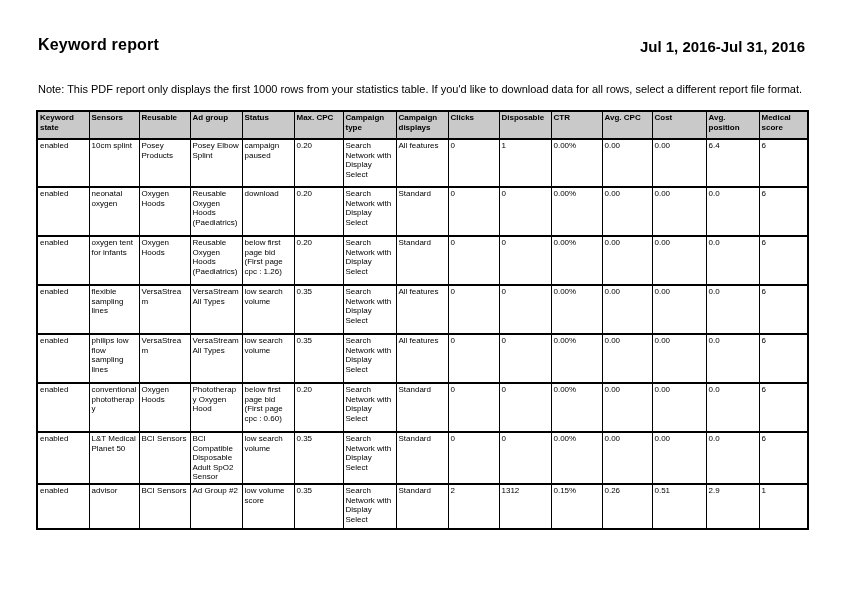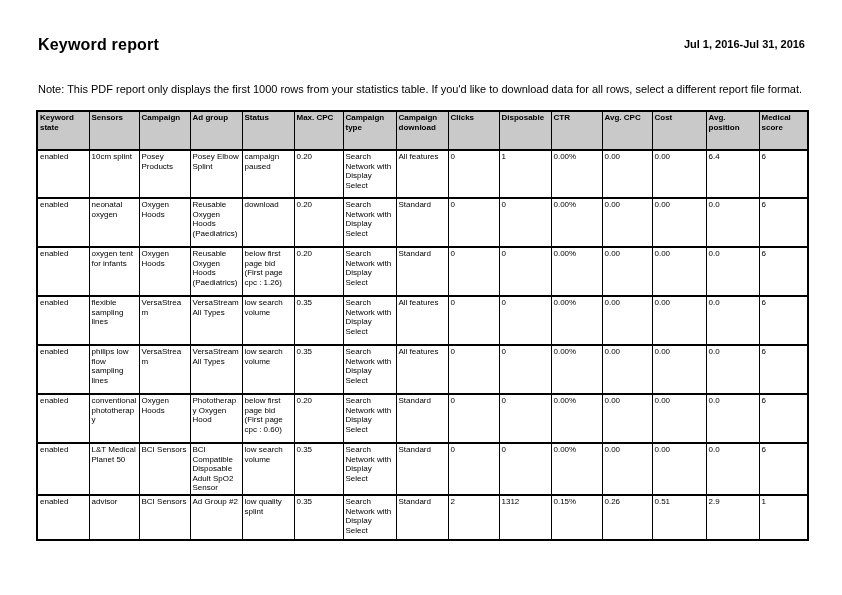--- a/index.html
+++ b/index.html
@@ -18,21 +18,21 @@
     left: 38px;
     top: 36px;
     font-size: 16px;
     font-weight: bold;
     letter-spacing: 0.2px;
   }
   .date-range {
     position: absolute;
     right: 37px;
     top: 38px;
-    font-size: 11px;
+    font-size: 15px;
     font-weight: bold;
   }
   .note-line {
     position: absolute;
     left: 38px;
     top: 83px;
     font-size: 11px;
     width: 780px;
     font-weight: normal;
   }
@@ -53,21 +53,21 @@
     padding: 1px 2px 1px 2px;
     font-size: 8px;
     line-height: 1.2;
     overflow-wrap: break-word;
     word-wrap: break-word;
   }
   .report-table th {
     background: #c9c9c9;
     font-weight: bold;
   }
-  .report-table thead tr { height: 39px; }
+  .report-table thead tr { height: 28px; }
   .report-table tbody tr { height: 49px; }
   .report-table tbody tr:first-child { height: 48px; }
   .report-table tbody tr:last-child { height: 45px; }
 </style>
 </head>
 <body>
 
 <div class="report-title">Keyword report</div>
 
 <div class="date-range">Jul 1, 2016-Jul 31, 2016</div>
@@ -89,26 +89,26 @@
       <col style="width: 51px;">
       <col style="width: 50px;">
       <col style="width: 54px;">
       <col style="width: 53px;">
       <col style="width: 49px;">
     </colgroup>
   <thead>
     <tr>
         <th>Keyword state</th>
         <th>Sensors</th>
-        <th>Campaign</th>
+        <th>Reusable</th>
         <th>Ad group</th>
         <th>Status</th>
         <th>Max. CPC</th>
         <th>Campaign type</th>
-        <th>Campaign download</th>
+        <th>Campaign displays</th>
         <th>Clicks</th>
         <th>Disposable</th>
         <th>CTR</th>
         <th>Avg. CPC</th>
         <th>Cost</th>
         <th>Avg. position</th>
         <th>Medical score</th>
       </tr>
   </thead>
   <tbody>
@@ -229,21 +229,21 @@
         <td>0.00</td>
         <td>0.00</td>
         <td>0.0</td>
         <td>6</td>
       </tr>
       <tr>
         <td>enabled</td>
         <td>advisor</td>
         <td>BCI Sensors</td>
         <td>Ad Group #2</td>
-        <td>low quality splint</td>
+        <td>low volume score</td>
         <td>0.35</td>
         <td>Search Network with Display Select</td>
         <td>Standard</td>
         <td>2</td>
         <td>1312</td>
         <td>0.15%</td>
         <td>0.26</td>
         <td>0.51</td>
         <td>2.9</td>
         <td>1</td>

